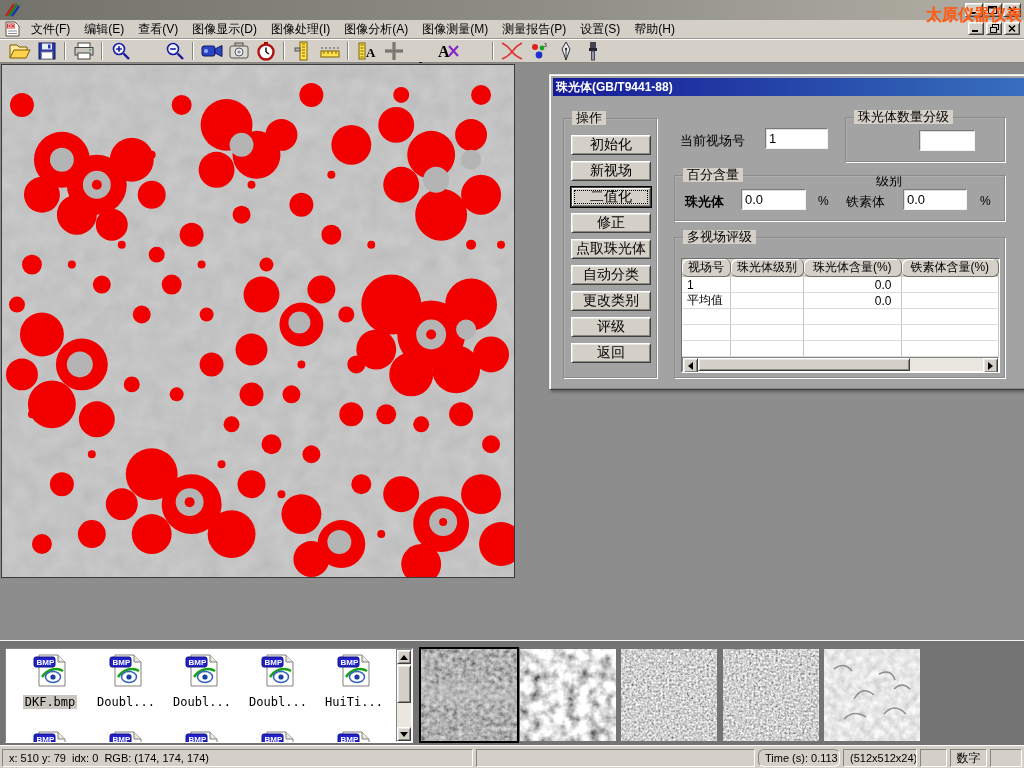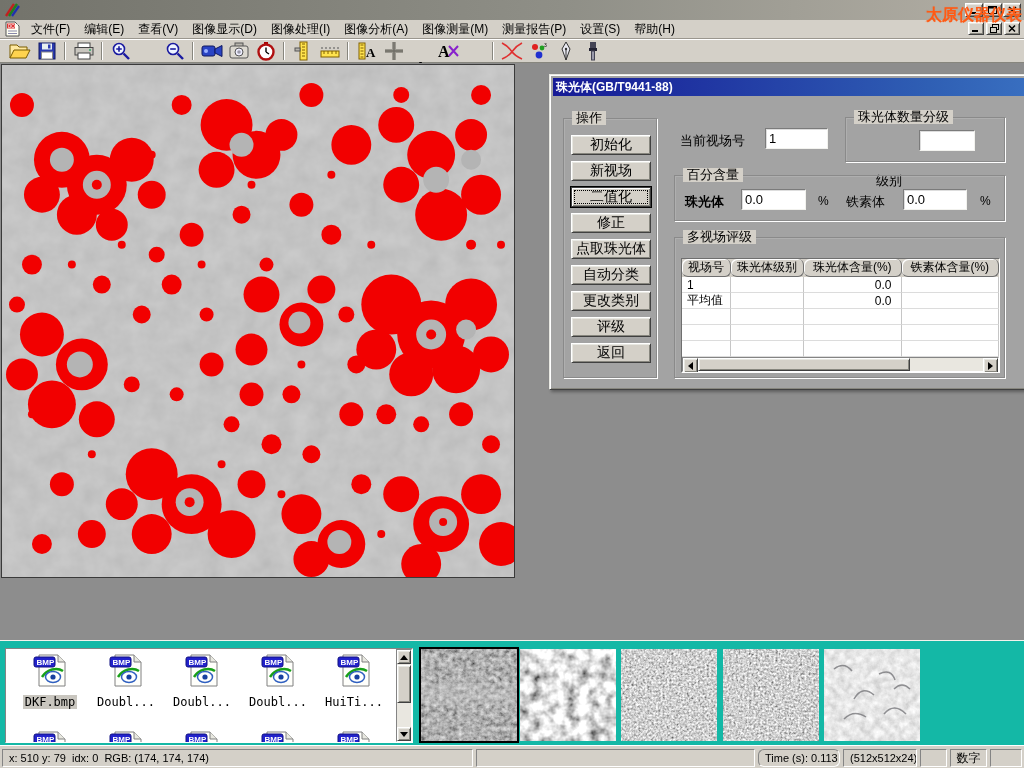--- a/index.html
+++ b/index.html
@@ -90,21 +90,21 @@
     display:flex; align-items:center; justify-content:center; }
   .sb-thumb { position:absolute; background:#d4d0c8; }
   .arr { width:0; height:0; }
   .arr-left  { border:4px solid transparent; border-right:5px solid #000; margin-left:-4px; }
   .arr-right { border:4px solid transparent; border-left:5px solid #000; margin-right:-4px; }
   .arr-up    { border:4px solid transparent; border-bottom:5px solid #000; margin-top:-4px; }
   .arr-down  { border:4px solid transparent; border-top:5px solid #000; margin-bottom:-4px; }
 
   
   .bottom { position:absolute; left:0; top:640px; width:1024px; height:105px;
-    background:#14b8a6; border-top:1px solid #f4f2ec; }
+    background:#737373; border-top:1px solid #f4f2ec; }
   .filelist { position:absolute; left:5px; top:7px; width:408px; height:95px;
     background:#fff; overflow:hidden; }
   .fitem { position:absolute; width:72px; text-align:center; }
   .fname { display:inline-block; font-family:"DejaVu Sans Mono", monospace;
     font-size:12px; margin-top:2px; padding:0 2px; white-space:nowrap; }
   .fname.sel { background:#c9c6bf; }
   .thumb { position:absolute; top:8px; width:96px; height:92px; background:#9a9a9a; }
   .thumb.sel { outline:2px solid #000; }
 
   

